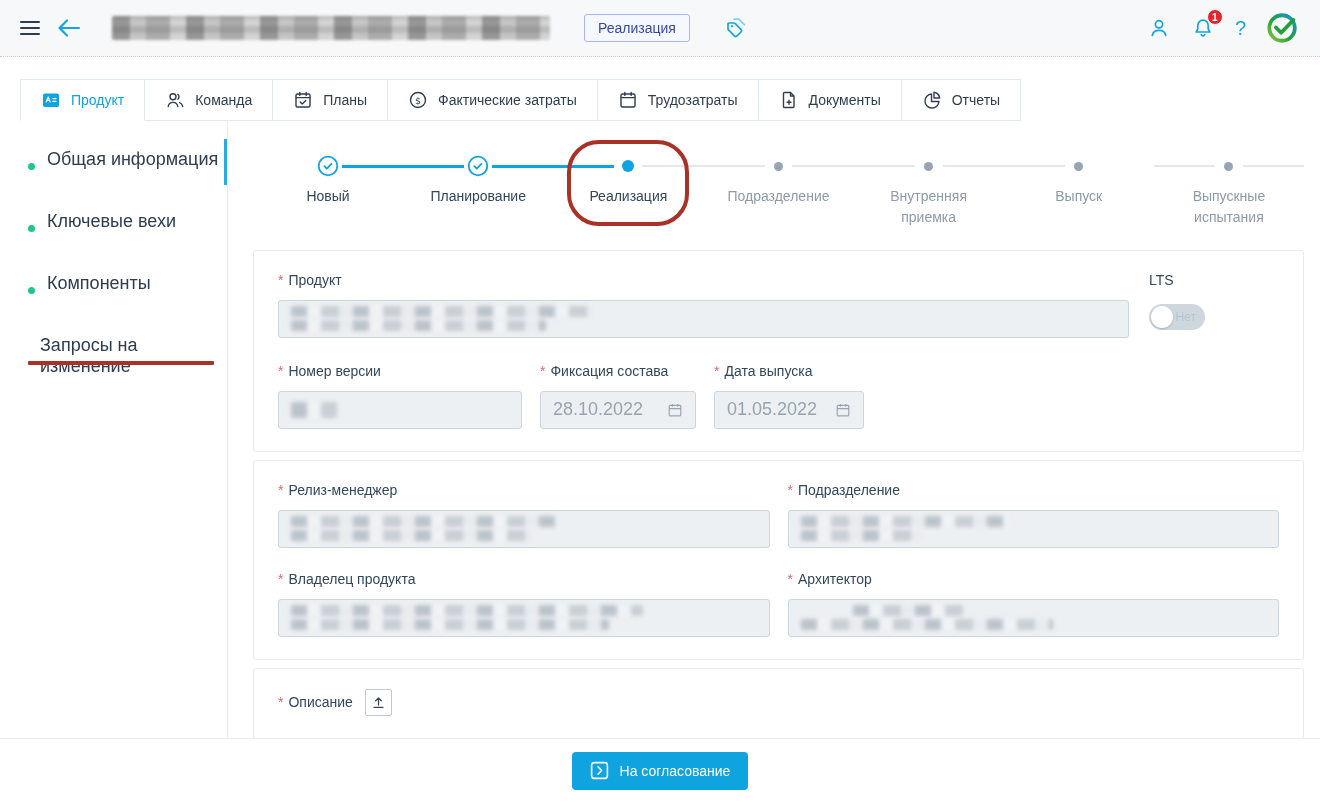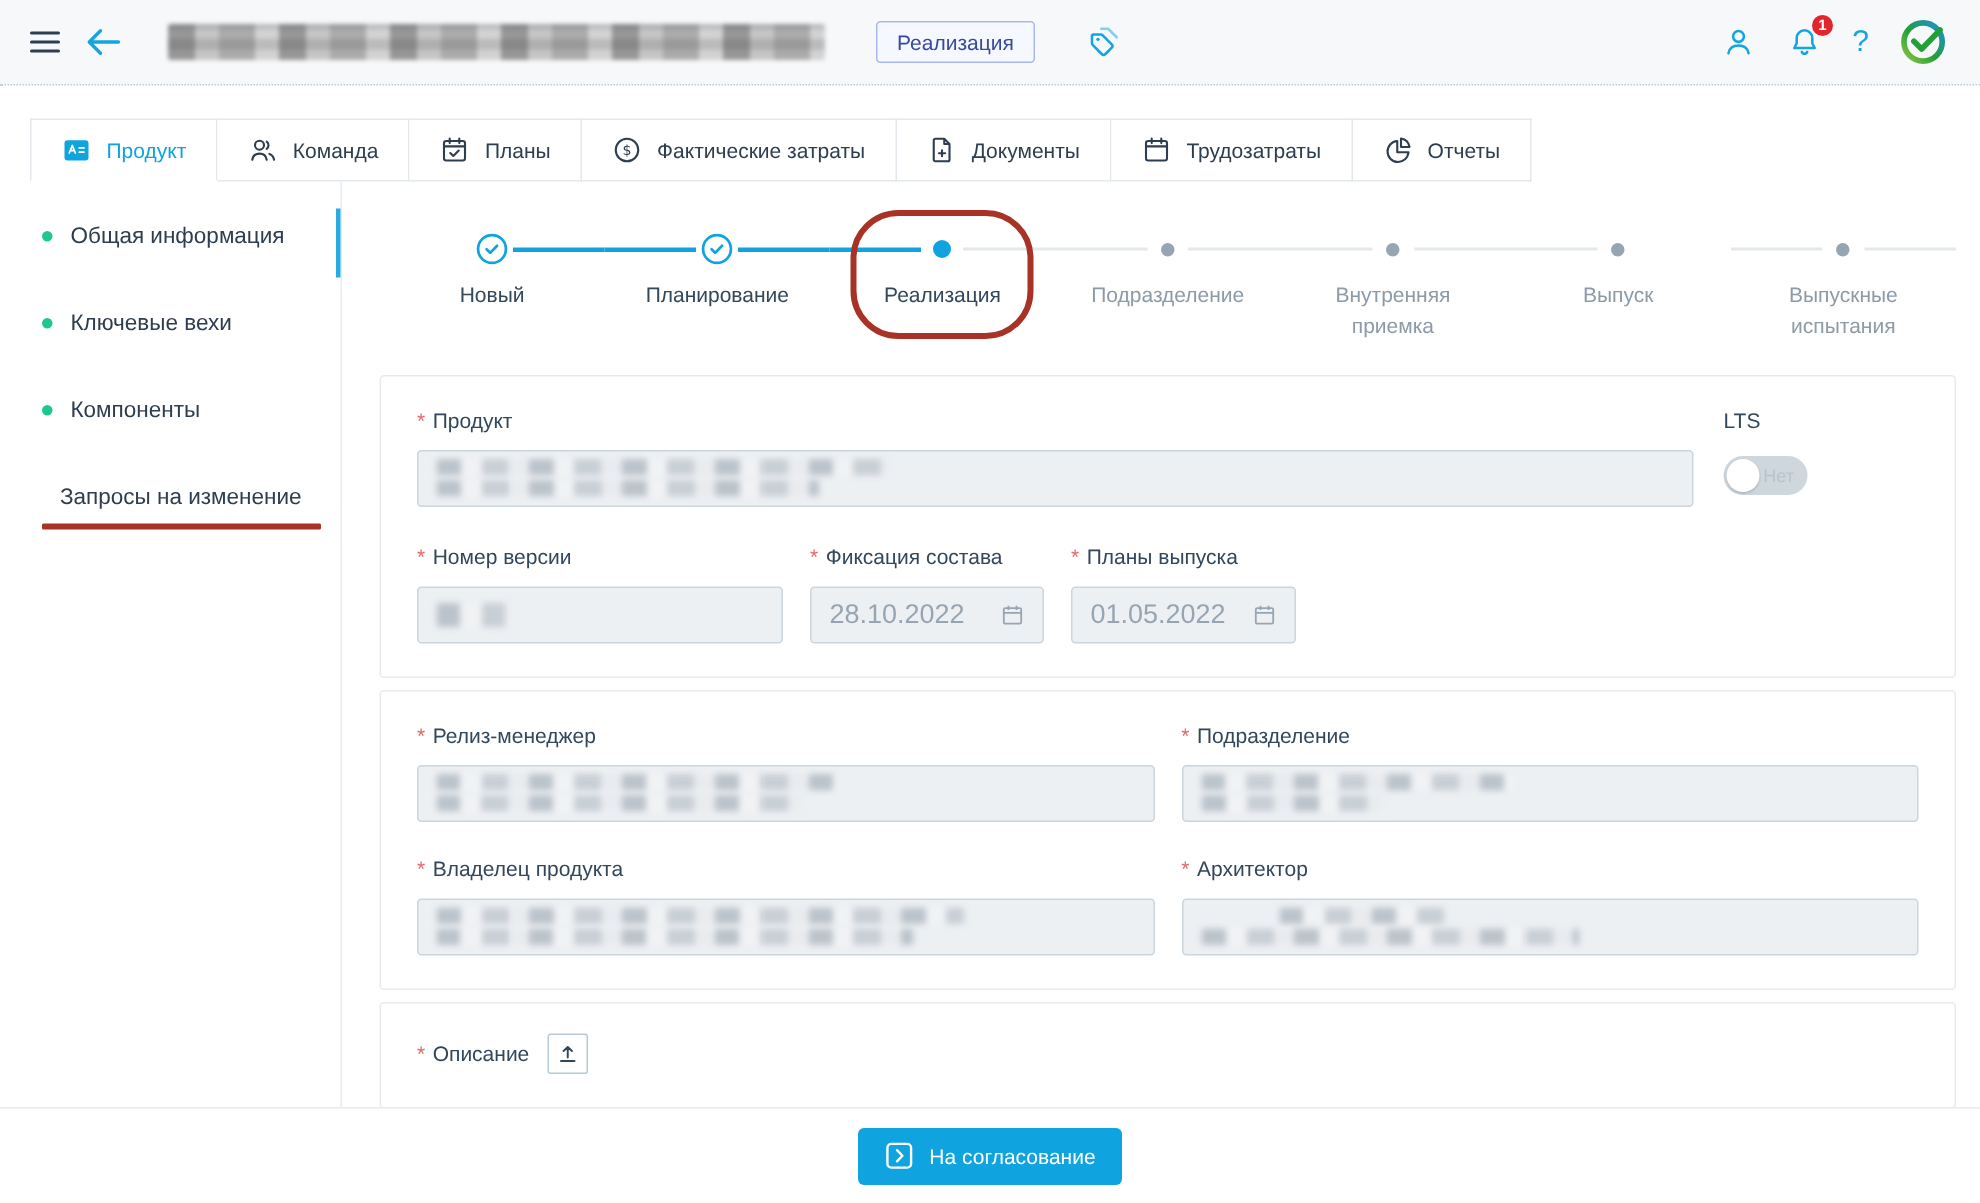--- a/index.html
+++ b/index.html
@@ -38,21 +38,21 @@
          border:1px solid #E3E8ED; border-left:none; color:#2E3D4F; background:#fff;
          cursor:pointer; white-space:nowrap; }
   .tab:first-child { border-left:1px solid #E3E8ED; }
   .tab.active { color:#0FA3E0; border-bottom-color:#fff; }
   .tab svg { flex:0 0 auto; }
 
   
   .bodyrow { flex:1; display:flex; min-height:0; }
   .sidebar { width:228px; flex:0 0 228px; border-right:1px solid #E8ECEF; padding:28px 0 0 28px; position:relative; }
   .active-bar { position:absolute; right:0; top:18px; width:3px; height:46px; background:#29ABE2; }
-  .side-item { display:flex; align-items:center; margin-bottom:41px; font-size:15px; color:#2E3D4F;
+  .side-item { display:flex; align-items:flex-end; margin-bottom:41px; font-size:18px; color:#2E3D4F;
                cursor:pointer; position:relative; }
   .side-dot { width:7px; height:7px; border-radius:50%; background:#1EC78E; margin-right:12px; flex:0 0 auto; }
   .side-item.nodot { padding-left:12px;margin-top:36px; }
   .ann-underline { position:absolute; left:0; top:26px; width:186px; height:4px; background:#A93226; border-radius:1px; }
 
   .content { flex:1; padding:0 16px 0 25px; min-width:0; }
 
   
   .stepper { display:flex; margin-top:34px; position:relative; }
   .step { flex:1; position:relative; text-align:center; cursor:pointer; }
@@ -187,32 +187,32 @@
     </div>
     <div class="tab">
       <svg width="20" height="20" viewBox="0 0 20 20" fill="none">
         <circle cx="10" cy="10" r="7.5" stroke="currentColor" stroke-width="1.4"></circle>
         <text x="10" y="13.6" text-anchor="middle" font-size="9.5" fill="currentColor" font-family="'DejaVu Sans',sans-serif">$</text>
       </svg>
       <span>Фактические затраты</span>
     </div>
     <div class="tab">
       <svg width="20" height="20" viewBox="0 0 20 20" fill="none">
+        <rect x="3" y="4" width="14" height="13" rx="1.5" stroke="currentColor" stroke-width="1.4"></rect>
+        <path d="M3 7.6h14M6.8 2.4v3M13.2 2.4v3" stroke="currentColor" stroke-width="1.4" stroke-linecap="round"></path>
+      </svg>
+      <span>Трудозатраты</span>
+    </div>
+    <div class="tab">
+      <svg width="20" height="20" viewBox="0 0 20 20" fill="none">
         <path d="M5.5 2.5h6l3.5 3.5v10.5a1 1 0 0 1-1 1h-8.5a1 1 0 0 1-1-1v-13a1 1 0 0 1 1-1z" stroke="currentColor" stroke-width="1.4" stroke-linejoin="round"></path>
         <path d="M11.5 2.5V6H15" stroke="currentColor" stroke-width="1.4" stroke-linejoin="round"></path>
         <path d="M10 10.2v4M8 12.2h4" stroke="currentColor" stroke-width="1.4" stroke-linecap="round"></path>
       </svg>
       <span>Документы</span>
-    </div>
-    <div class="tab">
-      <svg width="20" height="20" viewBox="0 0 20 20" fill="none">
-        <rect x="3" y="4" width="14" height="13" rx="1.5" stroke="currentColor" stroke-width="1.4"></rect>
-        <path d="M3 7.6h14M6.8 2.4v3M13.2 2.4v3" stroke="currentColor" stroke-width="1.4" stroke-linecap="round"></path>
-      </svg>
-      <span>Трудозатраты</span>
     </div>
     <div class="tab">
       <svg width="20" height="20" viewBox="0 0 20 20" fill="none">
         <path d="M9.5 4a7 7 0 1 0 7.5 7.5h-7.5V4z" stroke="currentColor" stroke-width="1.4" stroke-linejoin="round"></path>
         <path d="M12 2.3a7 7 0 0 1 5.7 5.7H12V2.3z" stroke="currentColor" stroke-width="1.4" stroke-linejoin="round"></path>
       </svg>
       <span>Отчеты</span>
     </div>
   </nav>
 
@@ -347,21 +347,21 @@
               <span>28.10.2022</span>
               <svg width="16" height="16" viewBox="0 0 16 16" fill="none">
                 <rect x="2.2" y="3.4" width="11.6" height="10.4" rx="1" stroke="#97A4B1" stroke-width="1.2"></rect>
                 <path d="M2.2 6.6h11.6M5.3 1.9v2.8M10.7 1.9v2.8" stroke="#97A4B1" stroke-width="1.2"></path>
               </svg>
             </div>
           </div>
           <div class="f-rel">
             <div class="flabel">
               <span class="req">*</span>
-              <span>Планы выпуска</span>
+              <span>Дата выпуска</span>
             </div>
             <div class="input date">
               <span>01.05.2022</span>
               <svg width="16" height="16" viewBox="0 0 16 16" fill="none">
                 <rect x="2.2" y="3.4" width="11.6" height="10.4" rx="1" stroke="#97A4B1" stroke-width="1.2"></rect>
                 <path d="M2.2 6.6h11.6M5.3 1.9v2.8M10.7 1.9v2.8" stroke="#97A4B1" stroke-width="1.2"></path>
               </svg>
             </div>
           </div>
         </div>

